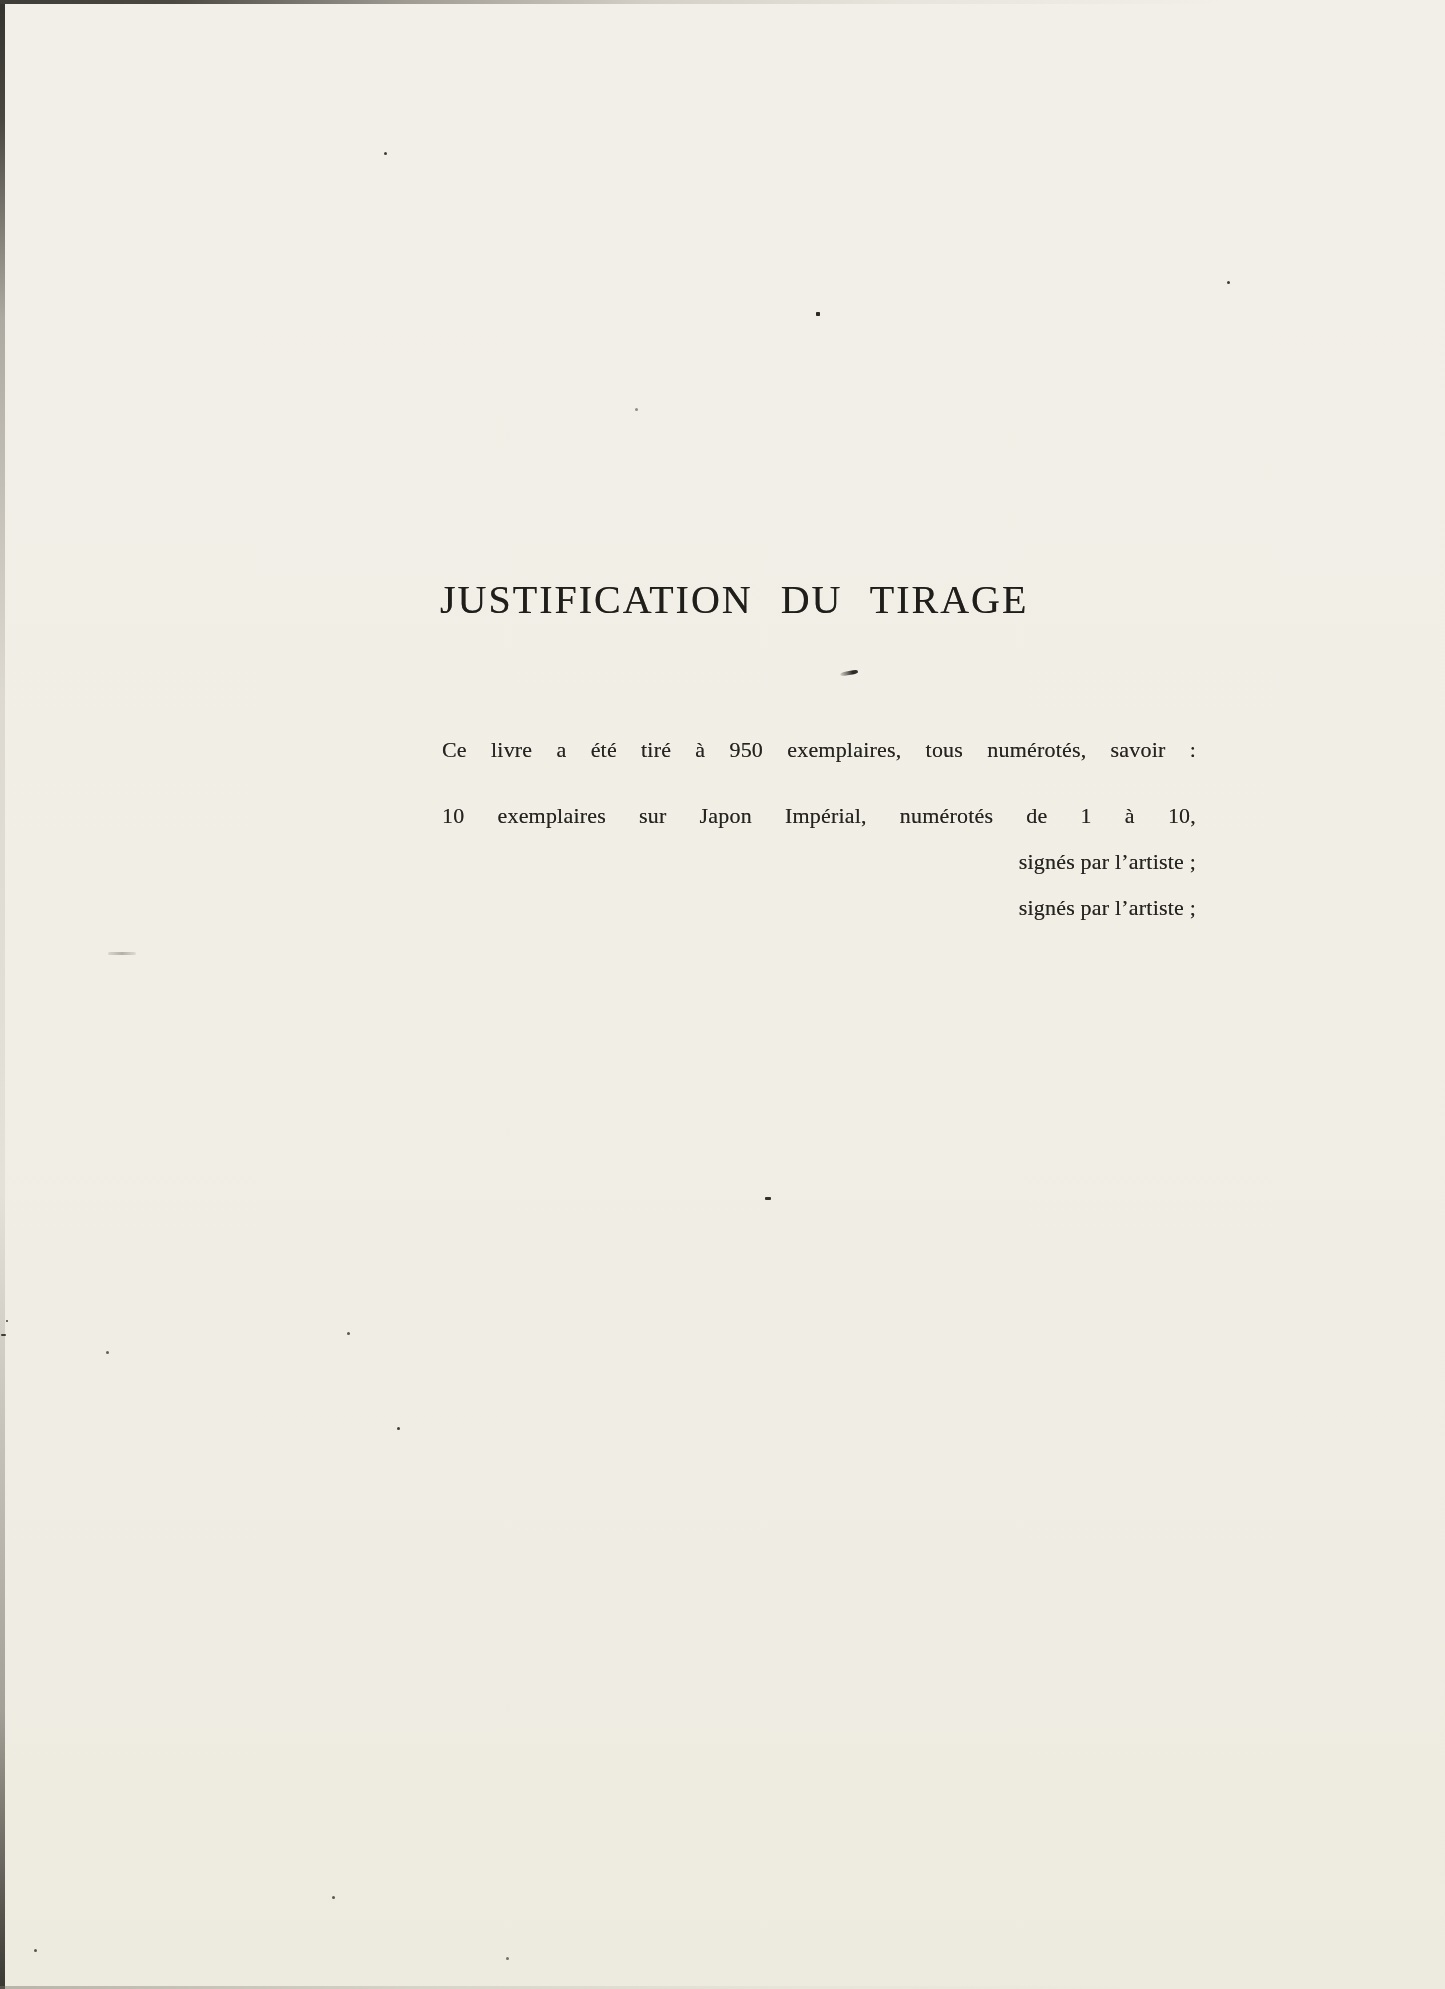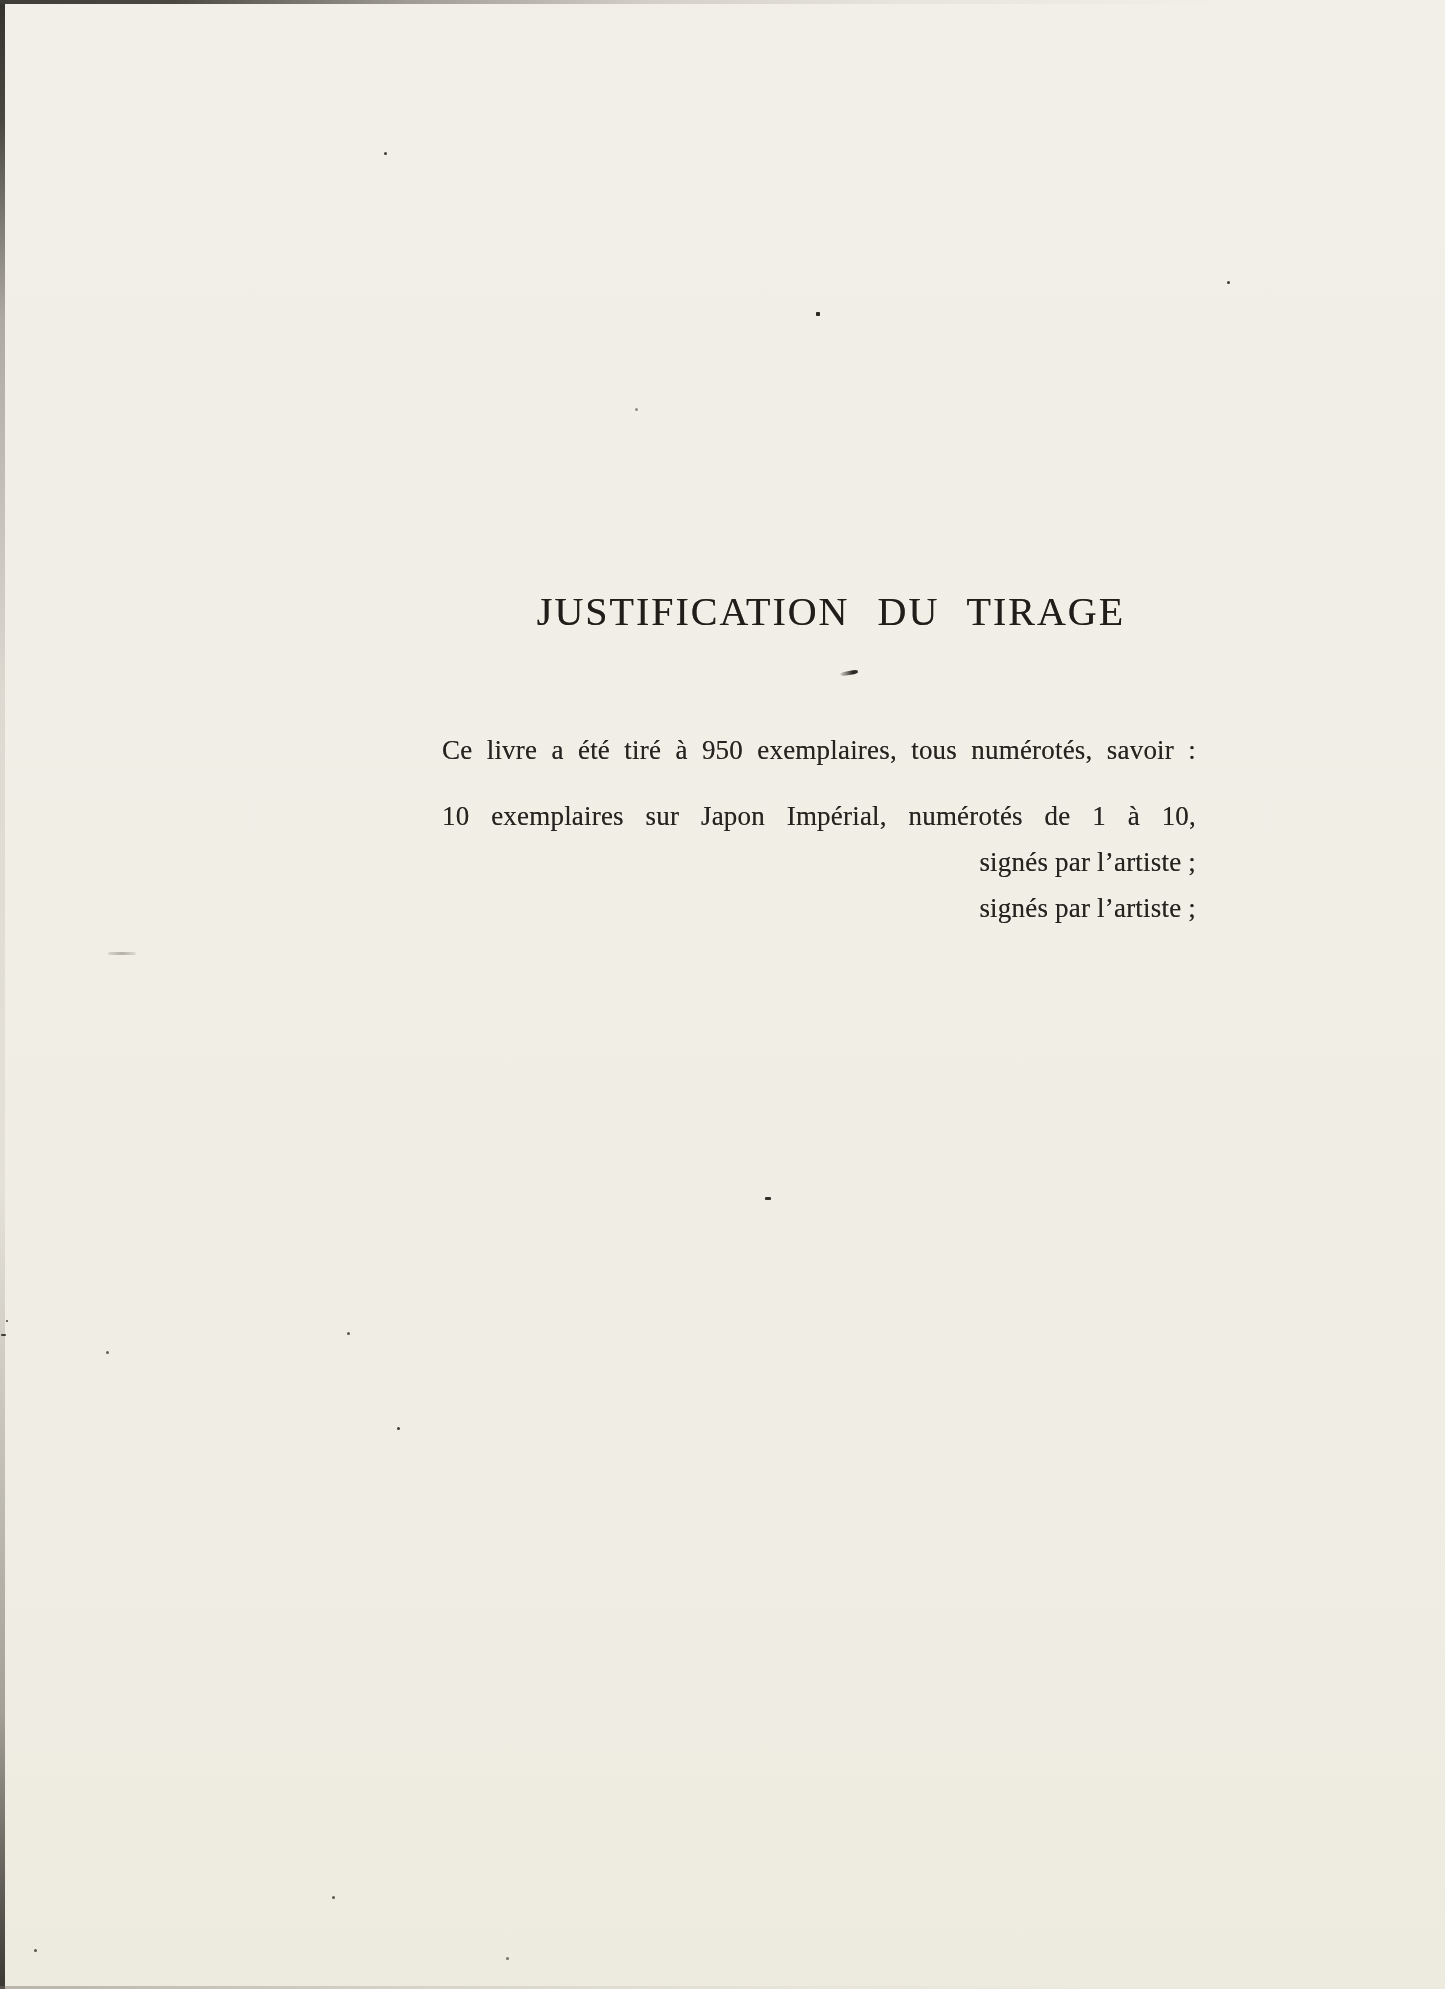--- a/index.html
+++ b/index.html
@@ -49,22 +49,22 @@
       rgba(120,115,105,0.45) 0%, rgba(150,146,136,0.25) 30%,
       rgba(190,186,176,0.12) 55%, rgba(210,206,196,0) 80%);
   }
 
   
   .title {
     position: absolute;
     top: 576px;
     left: 440px;
     width: 758px;
-    margin: 12px;
-    text-align: center;
+    margin: 0;
+    text-align: left;
     font-size: 40px;
     font-weight: 400;
     letter-spacing: 2px;
     word-spacing: 16px;
     color: var(--title-ink, #201e1a);
     text-shadow: 0 0 0.6px rgba(32,30,26,0.65);
     white-space: nowrap;
   }
 
   
@@ -80,21 +80,21 @@
       rgba(42,40,35,0.15) 0%, rgba(42,40,35,0.55) 35%,
       #2a2823 70%, rgba(42,40,35,0.95) 100%);
   }
 
   
   .colophon {
     position: absolute;
     top: 727px;
     left: 442px;
     width: 754px;
-    font-size: 27px;
+    font-size: 22px;
     line-height: 46px;
     letter-spacing: 0.2px;
     text-shadow: 0 0 0.5px rgba(38,36,32,0.6);
   }
   .line { margin: 0; }
   .line.justify {
     text-align: justify;
     text-align-last: justify;
   }
   .line.center { text-align: right; }

